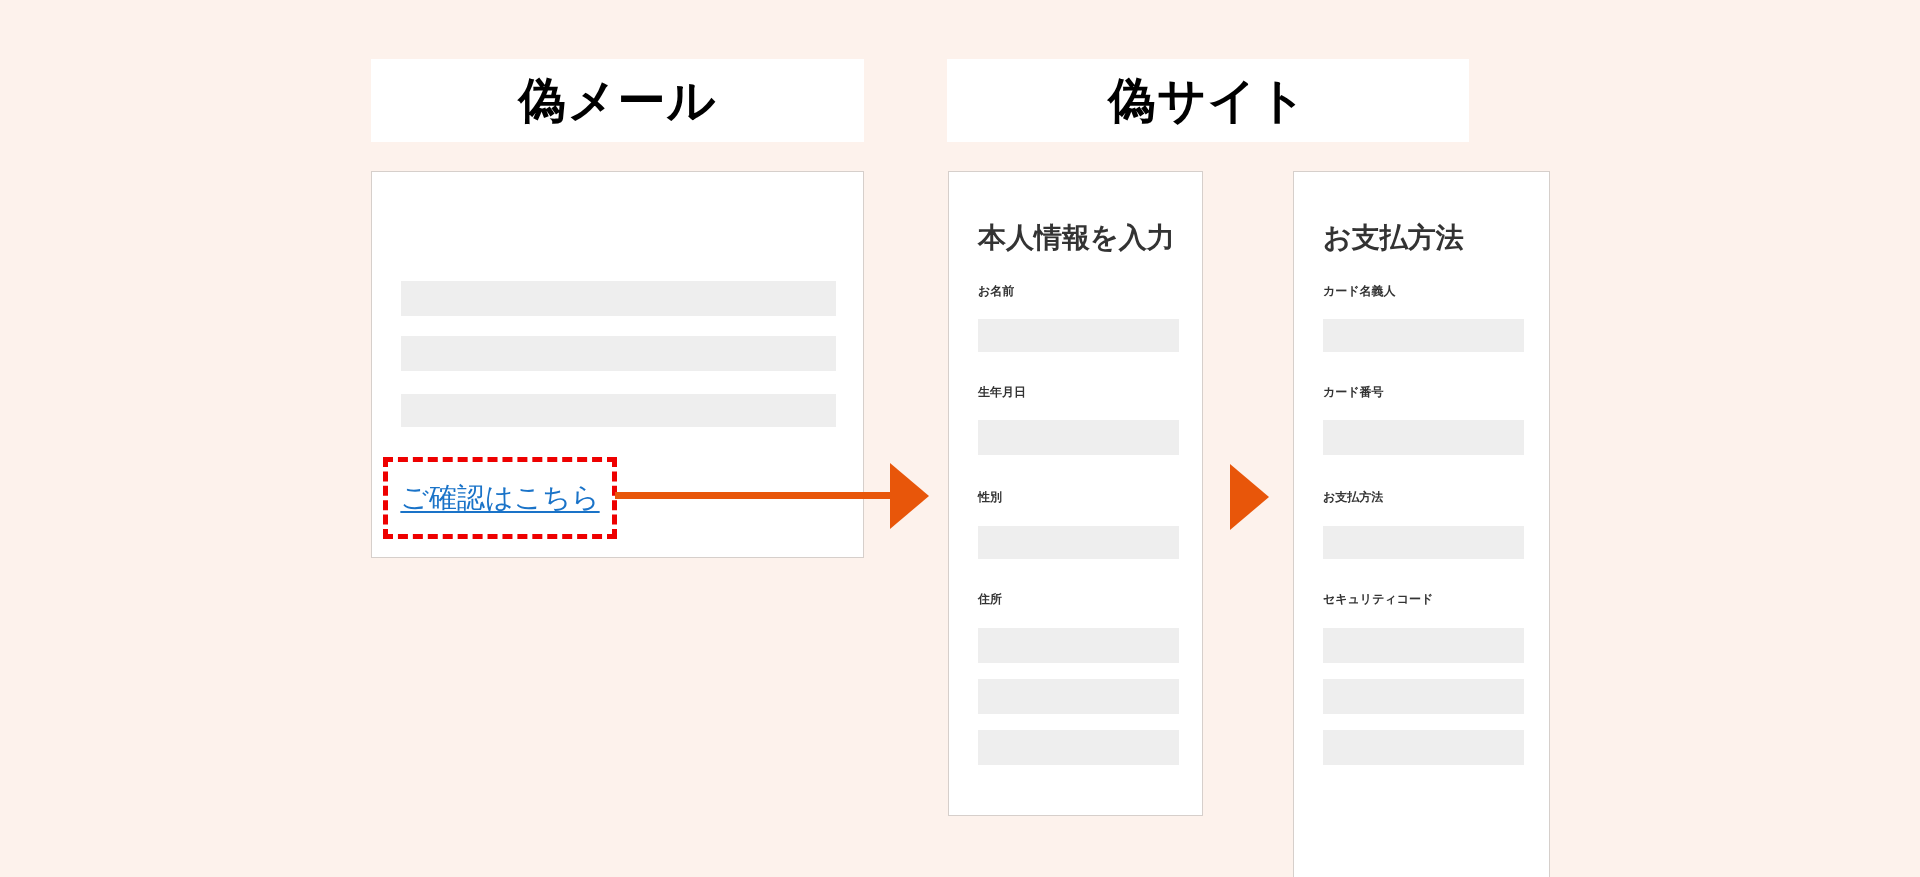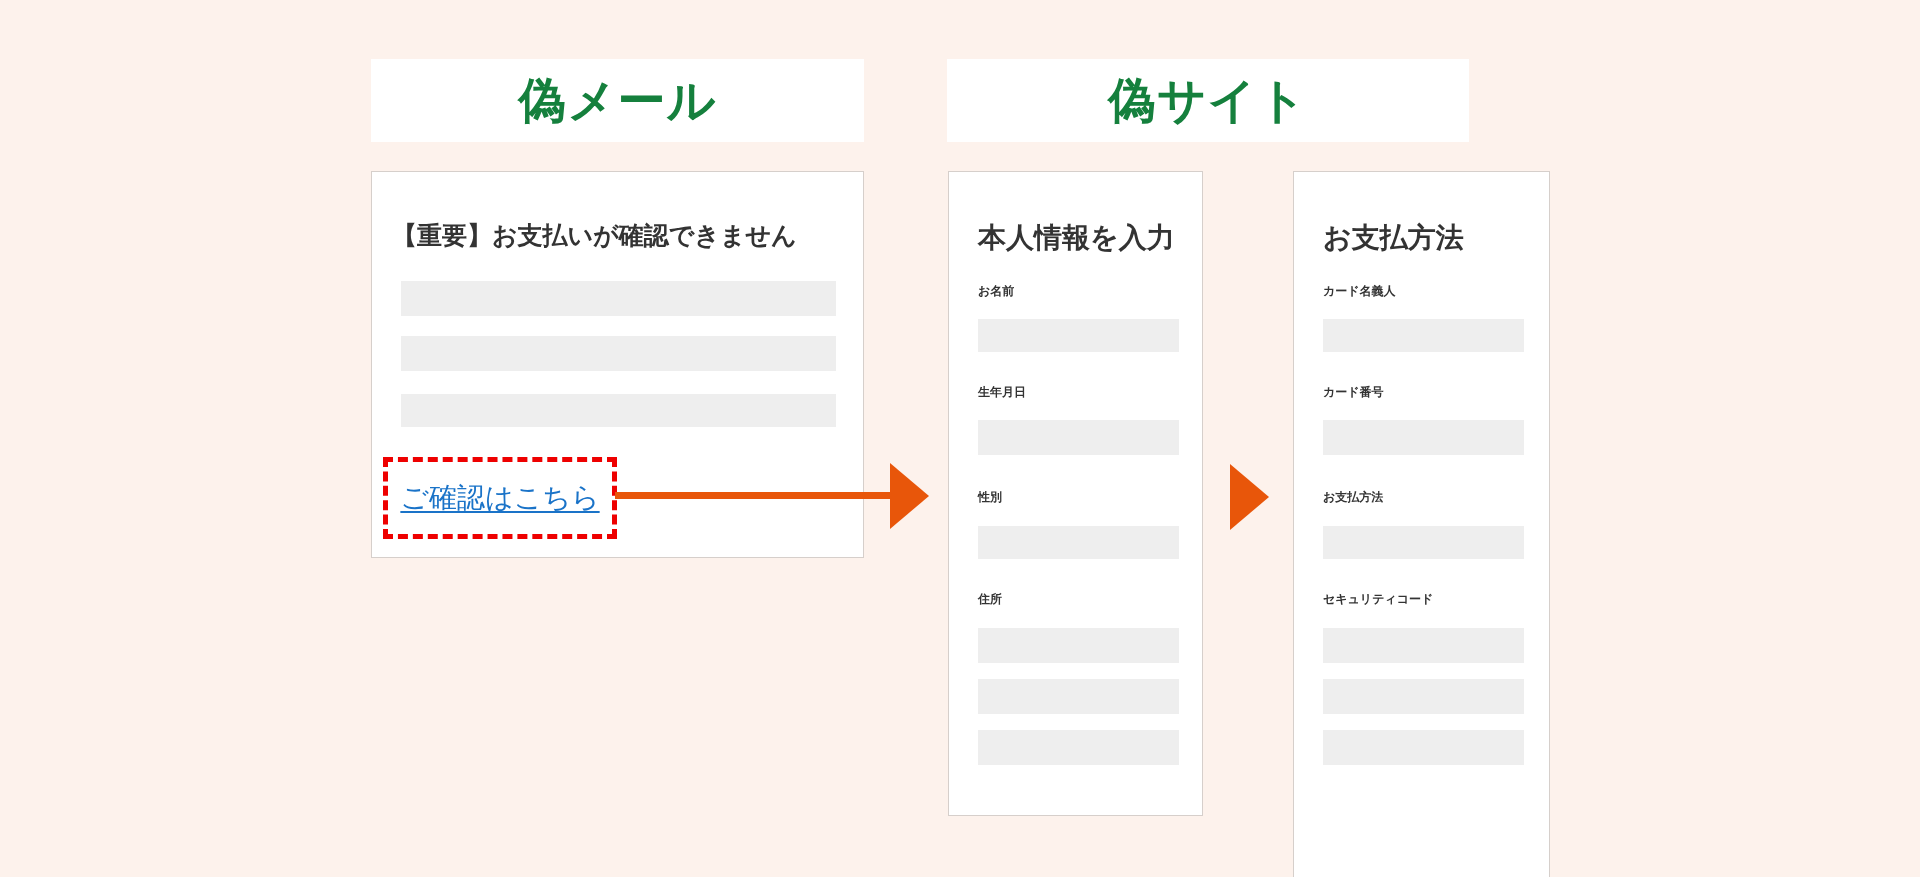--- a/index.html
+++ b/index.html
@@ -18,21 +18,21 @@
     .abs { position: absolute; box-sizing: border-box; }
 
     .header-box {
       background: #ffffff;
       display: flex;
       align-items: center;
       justify-content: center;
       font-weight: bold;
       font-size: 48px;
       letter-spacing: 1px;
-      color: #15803d;
+      color: #000000;
     }
 
     .card {
       background: #ffffff;
       border: 1px solid #d6cfcb;
     }
 
     .card-title {
       position: absolute;
       font-weight: bold;
@@ -82,21 +82,20 @@
     }
   </style>
 </head>
 <body>
 
 <div class="abs header-box" style="left:371px; top:59px; width:493px; height:83px;">
   <span>偽メール</span>
 </div>
 
 <div class="abs card" style="left:371px; top:171px; width:493px; height:387px;">
-  <div class="card-title" style="left:20px; top:51px; font-size:25px;">【重要】お支払いが確認できません</div>
 
   <div class="bar" style="left:29px; top:109px; width:435px; height:35px;"></div>
   <div class="bar" style="left:29px; top:164px; width:435px; height:35px;"></div>
   <div class="bar" style="left:29px; top:222px; width:435px; height:33px;"></div>
 
   <div class="abs link-box" style="left:11px; top:285px; width:234px; height:82px;">
     <a class="link-text">ご確認はこちら</a>
   </div>
 </div>
 

